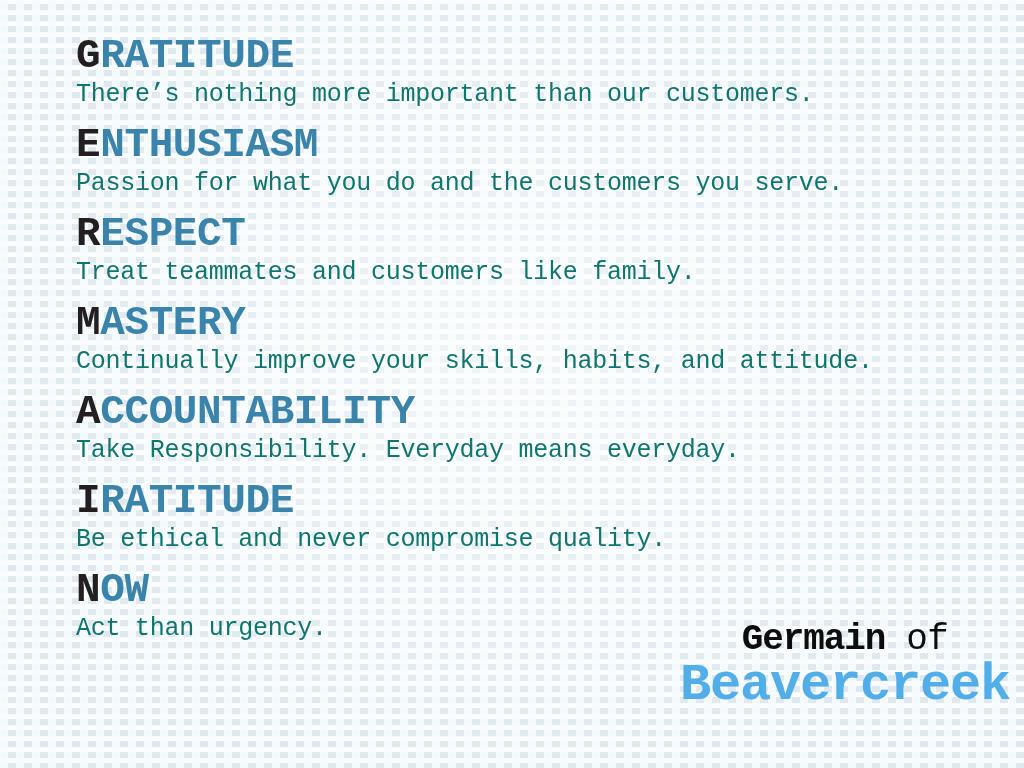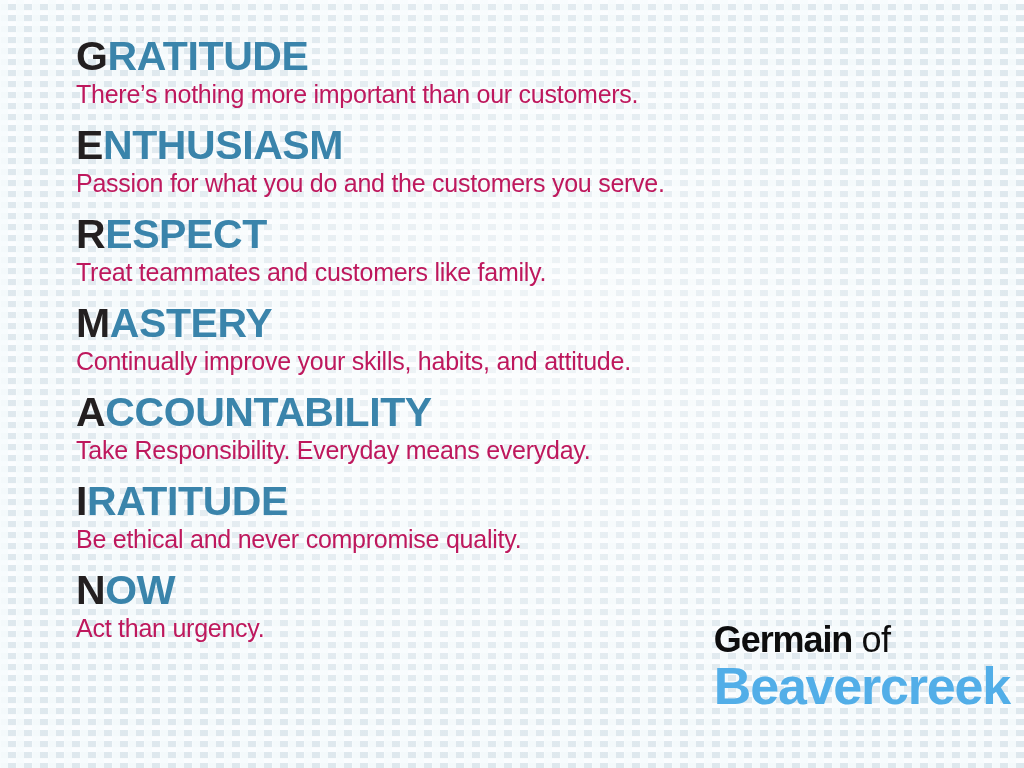--- a/index.html
+++ b/index.html
@@ -54,20 +54,21 @@
     background:
       radial-gradient(ellipse at 50% 45%, rgba(255,255,255,0.55) 0%, rgba(255,255,255,0.0) 72%);
   }
 
   
   #stage {
     position:relative;
     z-index:2;
     width:1024px;
     height:748px;
+    font-family:Liberation Mono, monospace;
   }
 
   #values-list {
     position:absolute;
     left:76px;
     top:36px;
     width:930px;
   }
 
   .value-entry { margin-bottom:16px; }
@@ -83,31 +84,31 @@
     margin-bottom:3px;
   }
   .value-heading .initial {
     color:#231f20;
   }
 
   .value-desc {
     font-size:25px;
     line-height:1.16;
     font-weight:normal;
-    color:#be185d;
+    color:#0f766e;
     letter-spacing:-0.25px;
     white-space:nowrap;
   }
 
   
   #brand-logo {
     position:absolute;
     right:14px;
     bottom:34px;
-    text-align:left;
+    text-align:center;
     line-height:1.0;
   }
   #brand-logo .logo-line-top {
     font-size:36px;
     line-height:1.05;
     letter-spacing:-1.1px;
     color:#0d0d0d;
     white-space:nowrap;
   }
   #brand-logo .logo-name {

